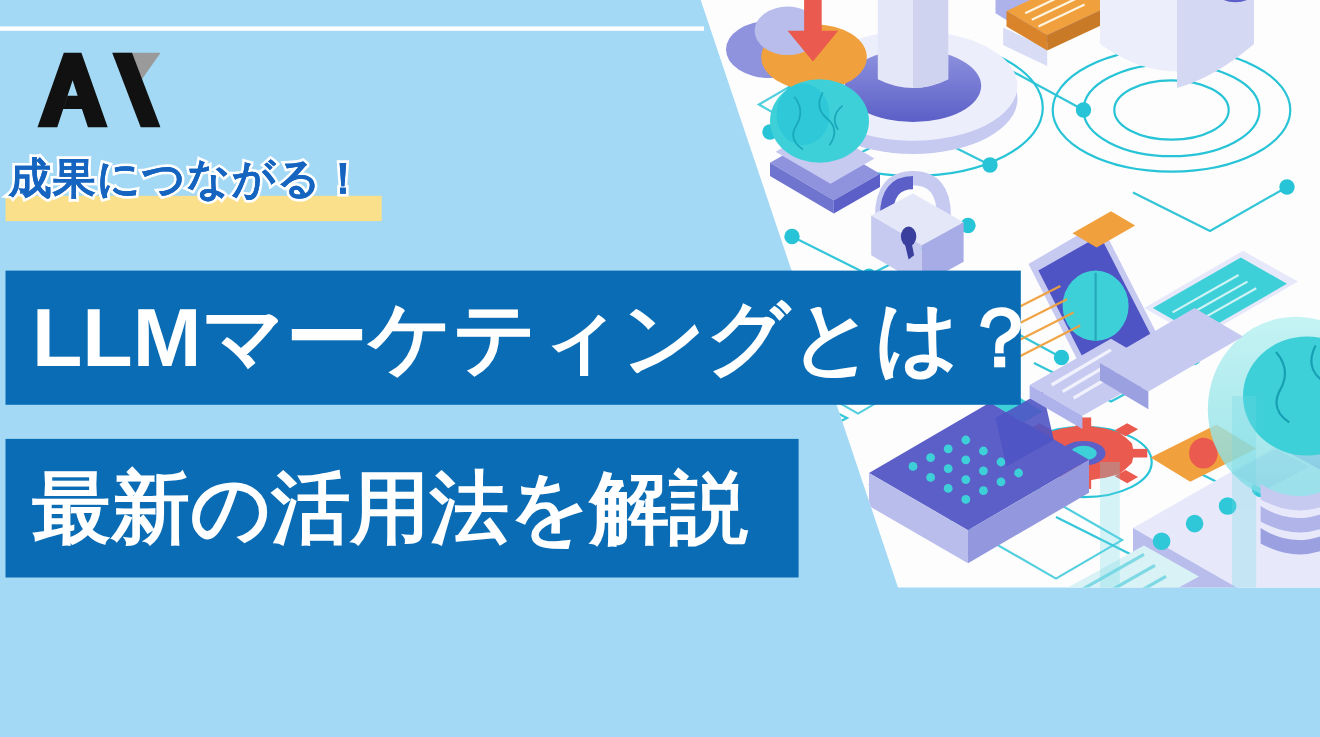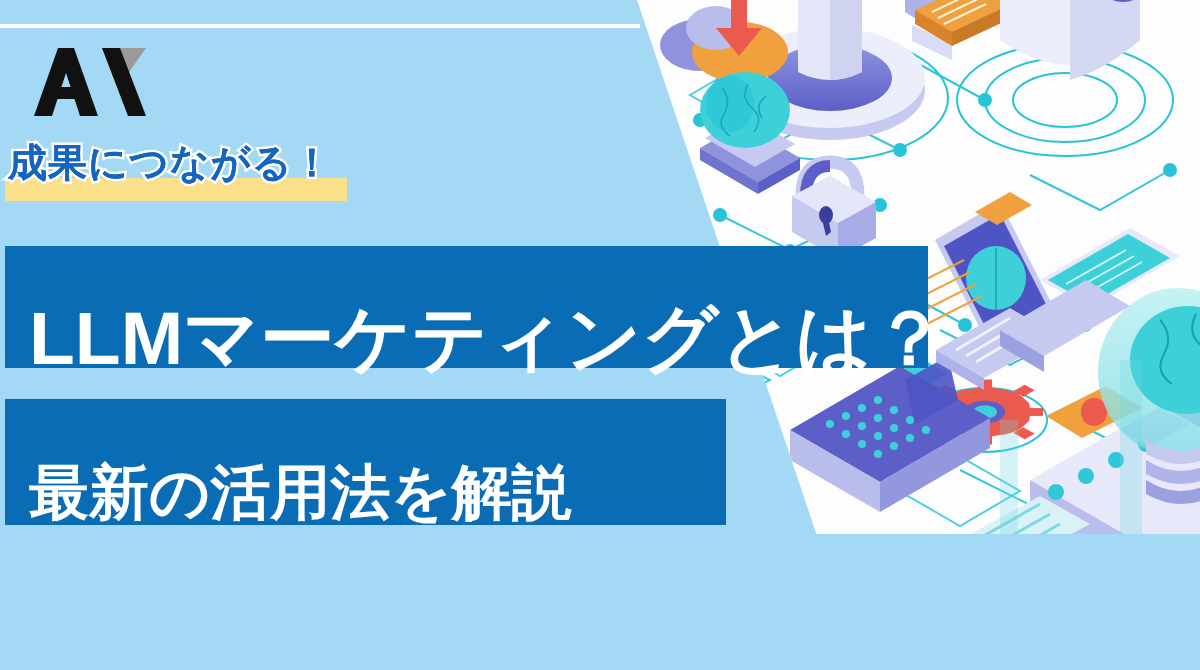--- a/index.html
+++ b/index.html
@@ -43,24 +43,24 @@
     font-size:39px;font-weight:bold;line-height:46px;
     color:#1565c0;letter-spacing:1px;white-space:nowrap;
   }
 
   
   .hl-box{position:absolute;background:#0a6cb4;}
   .hl-box-1{left:5px;top:246px;width:923px;height:122px;}
   .hl-box-2{left:5px;top:399px;width:721px;height:126px;}
   .hl-text{
     position:absolute;color:#ffffff;font-weight:bold;
-    white-space:nowrap;letter-spacing:0px;margin-top:31px;
+    white-space:nowrap;letter-spacing:0px;
   }
   .hl-text-1{left:29px;top:257px;font-size:75px;line-height:100px;}
-  .hl-text-2{left:29px;top:410px;font-size:60px;line-height:104px;text-align:right;}
+  .hl-text-2{left:29px;top:410px;font-size:72px;line-height:104px;text-align:right;}
 </style>
 </head>
 <body>
 
 <div id="stage">
 
   <div class="illus-wedge">
     <svg class="illus-svg" width="1200" height="670" viewBox="0 0 1200 670">
       <defs>
         <linearGradient id="gLav" x1="0" y1="0" x2="0" y2="1">

